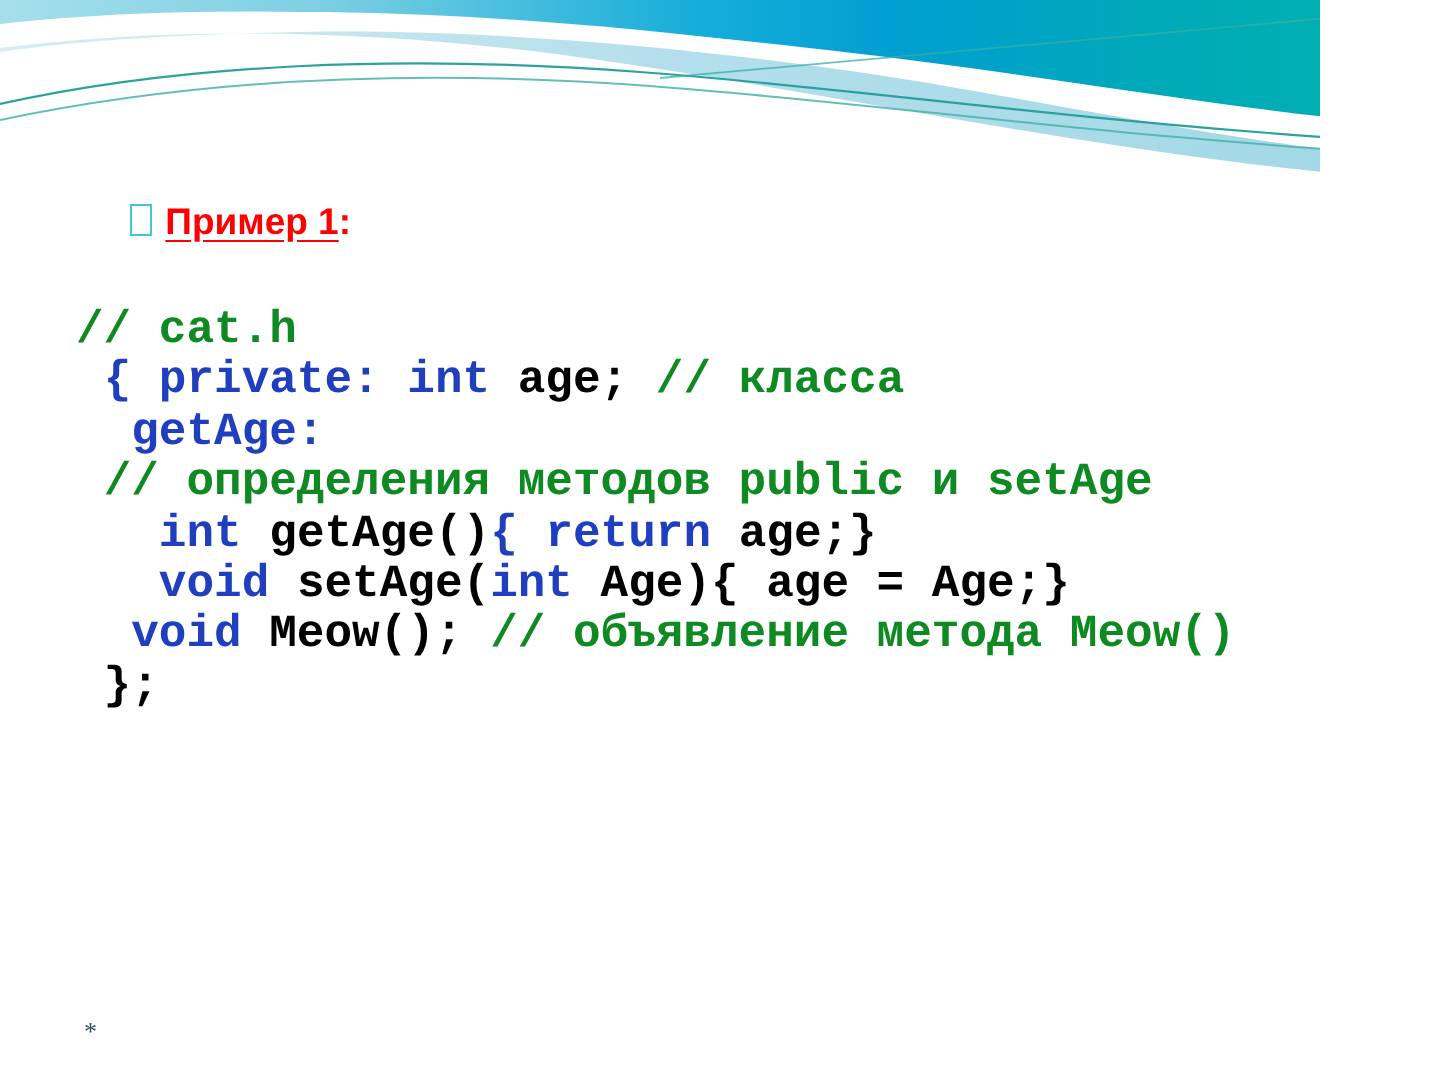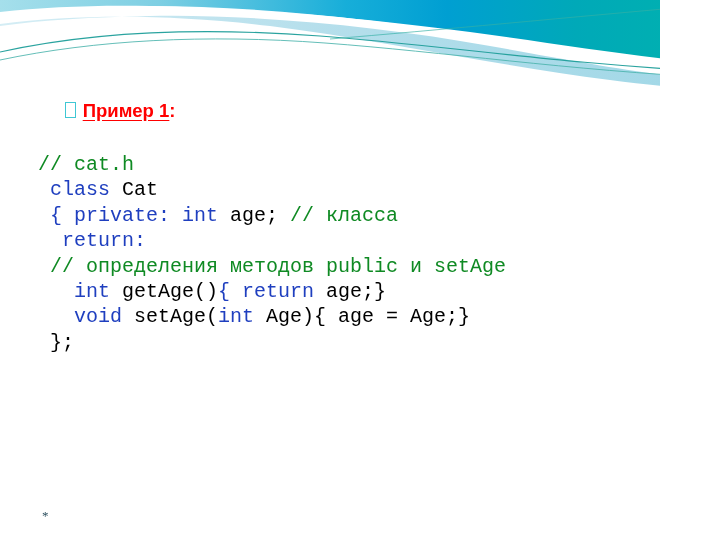--- a/index.html
+++ b/index.html
@@ -28,22 +28,22 @@
   
   #content {
     position: absolute;
     left: 38px;
     top: 72px;
     width: 650px;
   }
 
   .code-line {
     font-family: "Liberation Mono", "DejaVu Sans Mono", monospace;
-    font-size: 20px;
-    font-weight: normal;
+    font-size: 23px;
+    font-weight: bold;
     line-height: 25.4px;
     white-space: pre;
     color: #000000;
   }
 
   
   #title-line {
     line-height: 26px;
     white-space: pre;
     margin-bottom: 1px;
@@ -166,26 +166,26 @@
   </svg>
 
   <div id="content">
 
     <div id="title-line">
       <span class="bullet-box"></span><span class="title-text">Пример 1</span><span class="title-colon">:</span>
     </div>
 
     <div id="code-block">
         <div class="code-line"><span class="cm">// cat.h</span></div>
-        <div class="code-line"><span class="pl"> </span><span class="kw">class</span><span class="pl"> Cat</span></div>
         <div class="code-line"><span class="pl"> </span><span class="kw">{ private:</span><span class="pl"> </span><span class="kw">int</span><span class="pl"> age; </span><span class="cm">// класса</span></div>
-        <div class="code-line"><span class="pl">  </span><span class="kw">return:</span></div>
+        <div class="code-line"><span class="pl">  </span><span class="kw">getAge:</span></div>
         <div class="code-line"><span class="pl"> </span><span class="cm">// определения методов public и setAge</span></div>
         <div class="code-line"><span class="pl">   </span><span class="kw">int</span><span class="pl"> getAge()</span><span class="kw">{</span><span class="pl"> </span><span class="kw">return</span><span class="pl"> age;}</span></div>
         <div class="code-line"><span class="pl">   </span><span class="kw">void</span><span class="pl"> setAge(</span><span class="kw">int</span><span class="pl"> Age){ age = Age;}</span></div>
+        <div class="code-line"><span class="pl">  </span><span class="kw">void</span><span class="pl"> Meow(); </span><span class="cm">// объявление метода Meow()</span></div>
         <div class="code-line"><span class="pl"> };</span></div>
       </div>
 
   </div>
 
   <div id="footer">
     <span id="footer-left">*</span>
     <span id="footer-page">9</span>
   </div>
 

